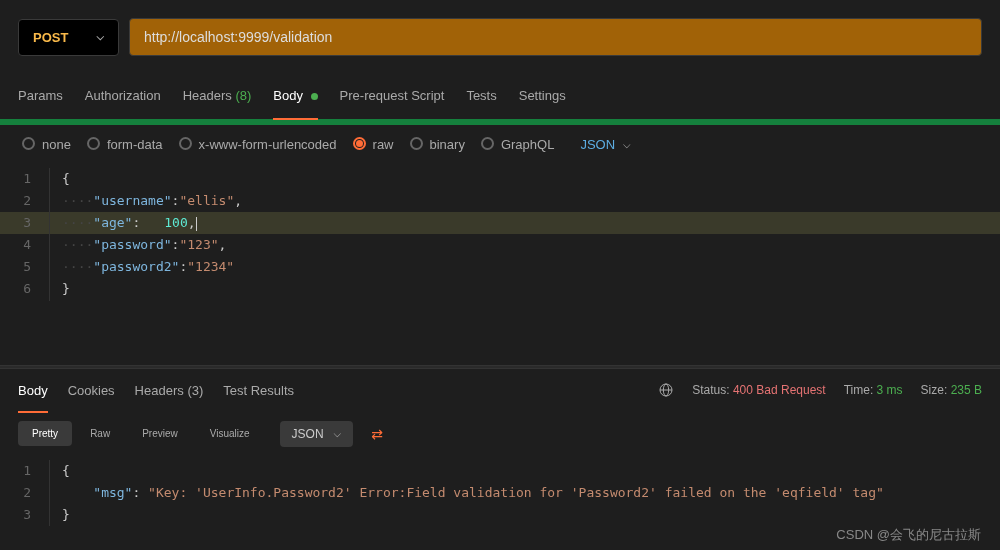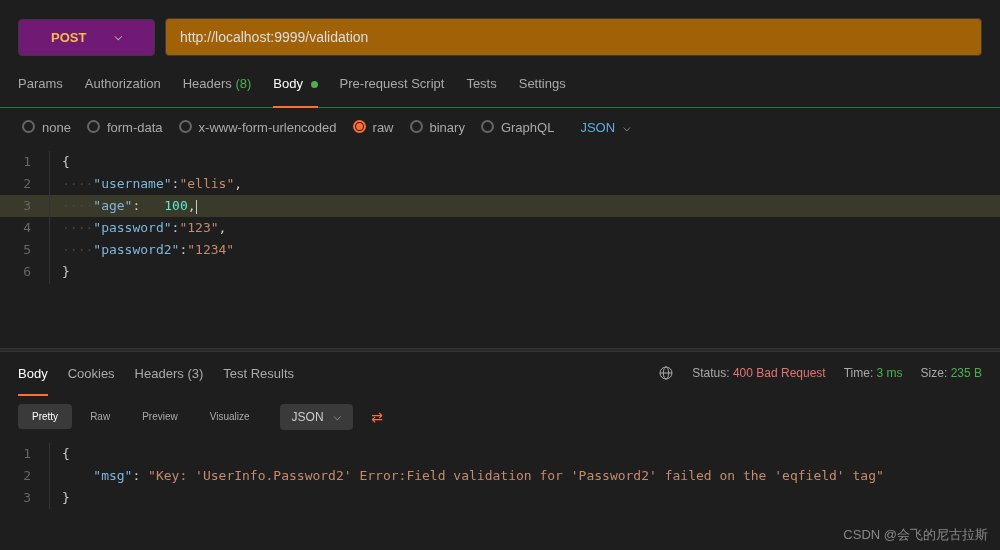--- a/index.html
+++ b/index.html
@@ -15,43 +15,44 @@
     .request-bar {
       display: flex;
       padding: 18px 18px 14px 18px;
       gap: 10px;
       align-items: center;
     }
     .method-select {
       display: flex;
       align-items: center;
       gap: 28px;
-      background: #701a75;
+      background: #000000;
       border: 1px solid #3a3a3a;
       border-radius: 4px;
-      padding: 10px 32px;
+      padding: 10px 14px;
       color: #f9b94a;
       font-weight: 600;
       font-size: 13px;
     }
     .chevron-down { font-size: 10px; color: #aaa; }
     .url-input {
       flex: 1;
       background: #a16207;
       border: 1px solid #3a3a3a;
       border-radius: 4px;
       padding: 10px 14px;
       color: #ddd;
       font-size: 14px;
     }
     .tabs {
       display: flex;
       gap: 22px;
       padding: 0 18px 10px 18px;
-      border-bottom: 1px solid #15803d;
+      border-bottom: 6px solid #15803d;
+      margin-top: 12px;
     }
     .tab {
       color: #aaa;
       padding: 6px 0;
       font-size: 13px;
       cursor: pointer;
     }
     .tab.active {
       color: #fff;
       font-weight: 500;
@@ -208,21 +209,21 @@
     }
     .wrap-icon {
       padding: 6px 10px;
       color: #ff6c37;
       font-size: 14px;
       margin-left: 4px;
     }
     .watermark {
       position: absolute;
       bottom: 6px;
-      right: 12px;
+      right: 19px;
       color: #888;
       font-size: 13px;
     }
     .bottom-watermark {
       position: absolute;
       bottom: 2px;
       left: 10px;
       color: #444;
       font-size: 10px;
     }

